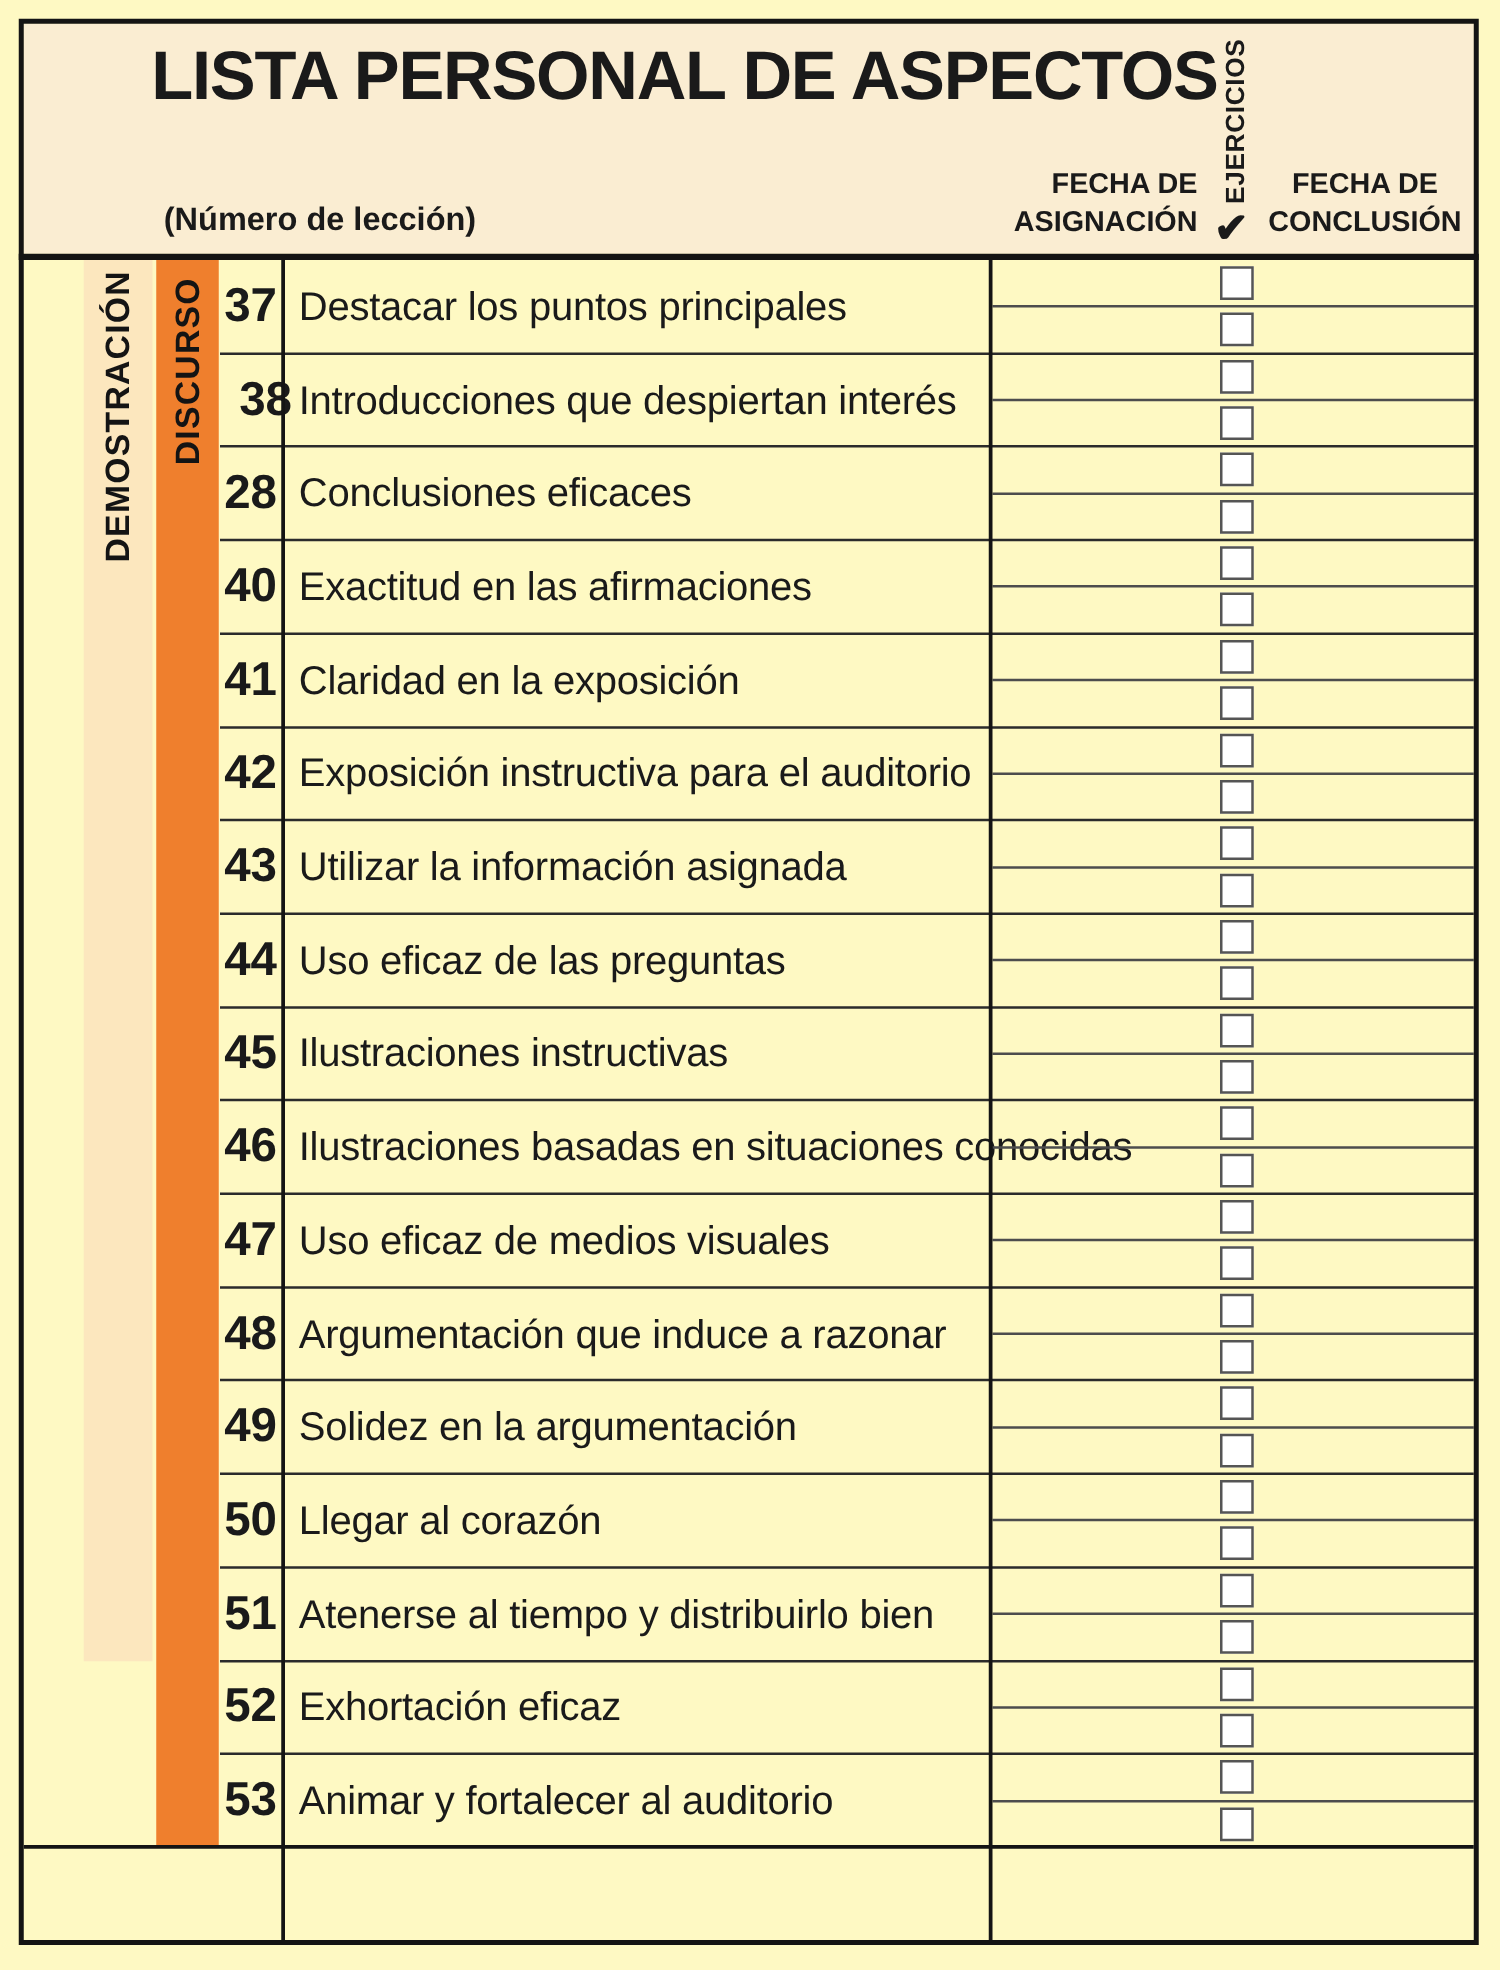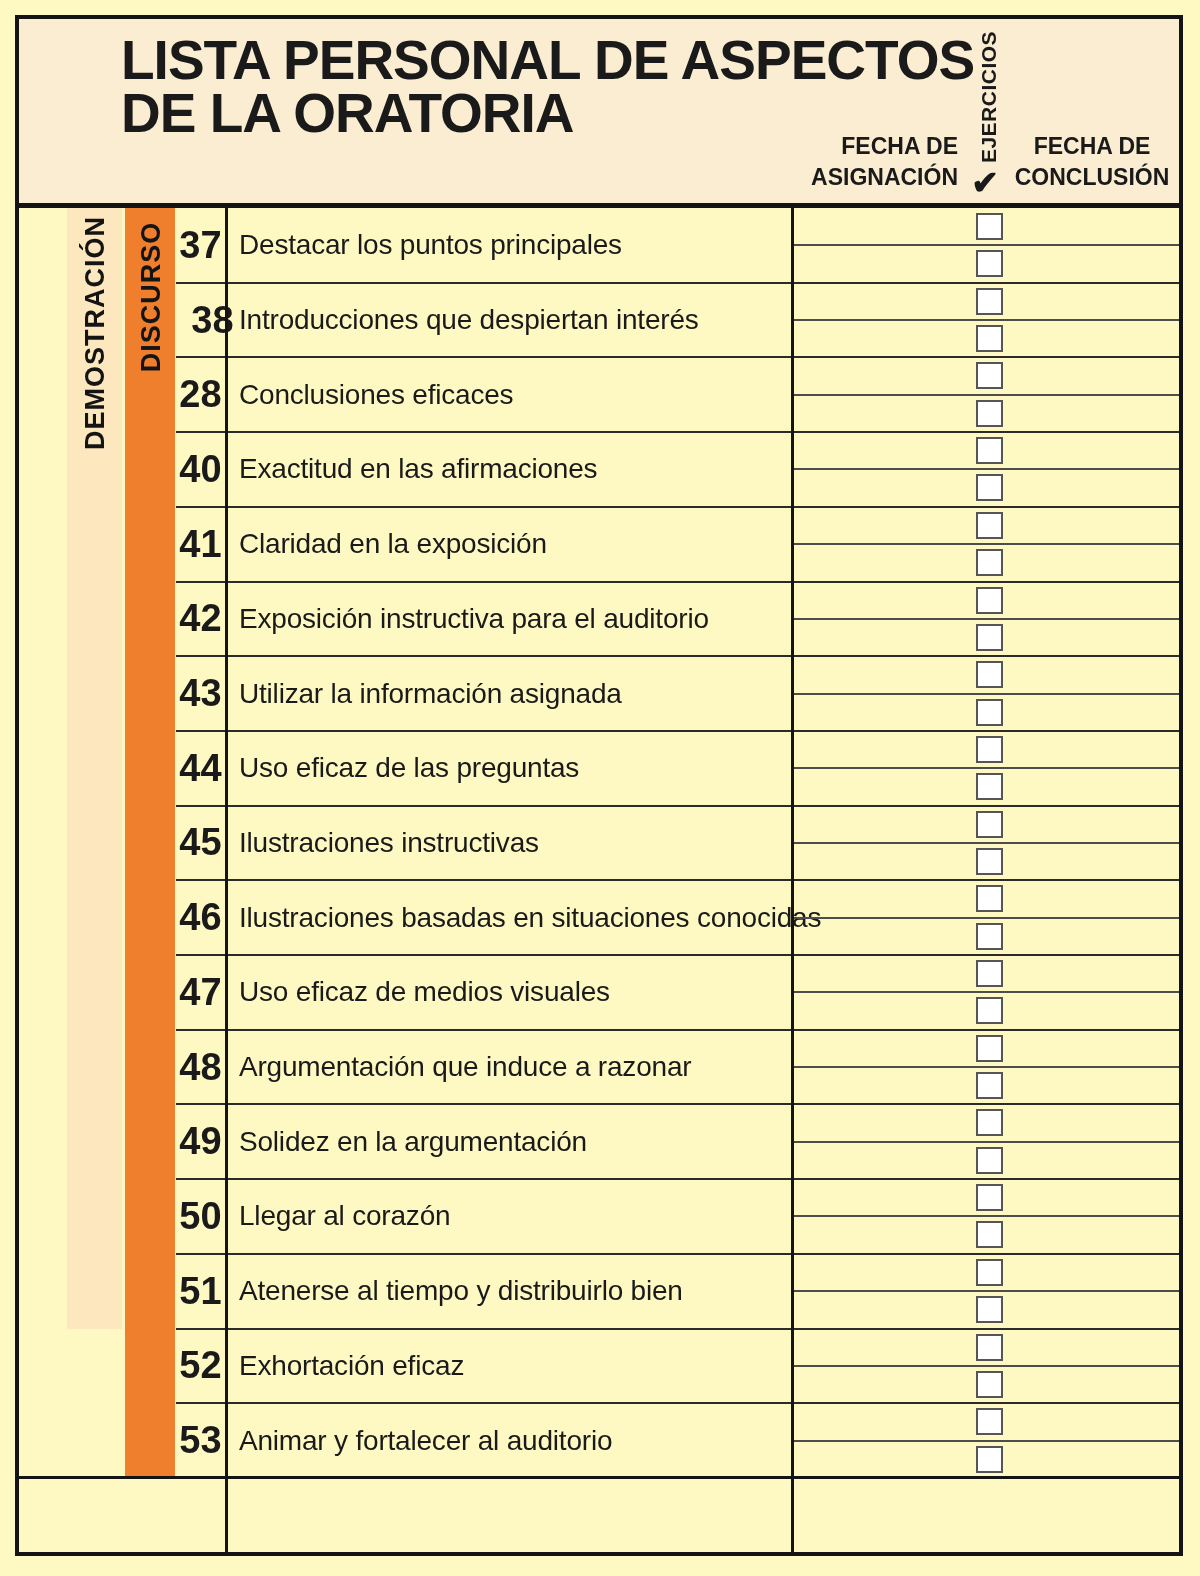--- a/index.html
+++ b/index.html
@@ -54,39 +54,39 @@
   .v2{left:791px;}
   .row-sep{left:176px;width:1003px;height:2px;background:#2b2b2b;z-index:3;}
   .mid-sep{left:794px;width:385px;height:2px;background:#4d4d4d;z-index:3;}
   .full-sep{left:19px;top:1476px;width:1160px;height:3px;background:#141414;z-index:4;}
   
   .lesson-number{
     left:176px;width:49px;text-align:center;font-weight:bold;font-size:38px;
     color:#1a1a1a;display:flex;align-items:center;justify-content:center;z-index:2;
   }
   .lesson-title{
-    left:239px;width:552px;font-size:28px;letter-spacing:-0.2px;color:#1a1a1a;
+    left:239px;width:552px;font-size:32px;letter-spacing:-0.2px;color:#1a1a1a;
     display:flex;align-items:center;white-space:nowrap;z-index:2;
   }
   .checkbox{
     left:976px;width:27px;height:27px;background:#ffffff;
     border:2px solid #555555;box-sizing:border-box;z-index:3;
   }
 </style>
 </head>
 <body>
 
 <div class="page">
 
   <div class="abs header-bg"></div>
 
   <div class="abs title">
     <div>LISTA PERSONAL DE ASPECTOS</div>
-    <div>DE LA ORATORIA</div>
   </div>
+  <div class="abs subtitle">(Número de lección)</div>
 
   <div class="abs col-head col-asig">
     <div>FECHA DE</div>
     <div>ASIGNACIÓN</div>
   </div>
   <div class="abs col-ejer">EJERCICIOS</div>
   <div class="abs check-glyph">✔</div>
   <div class="abs col-head col-conc">
     <div>FECHA DE</div>
     <div>CONCLUSIÓN</div>

